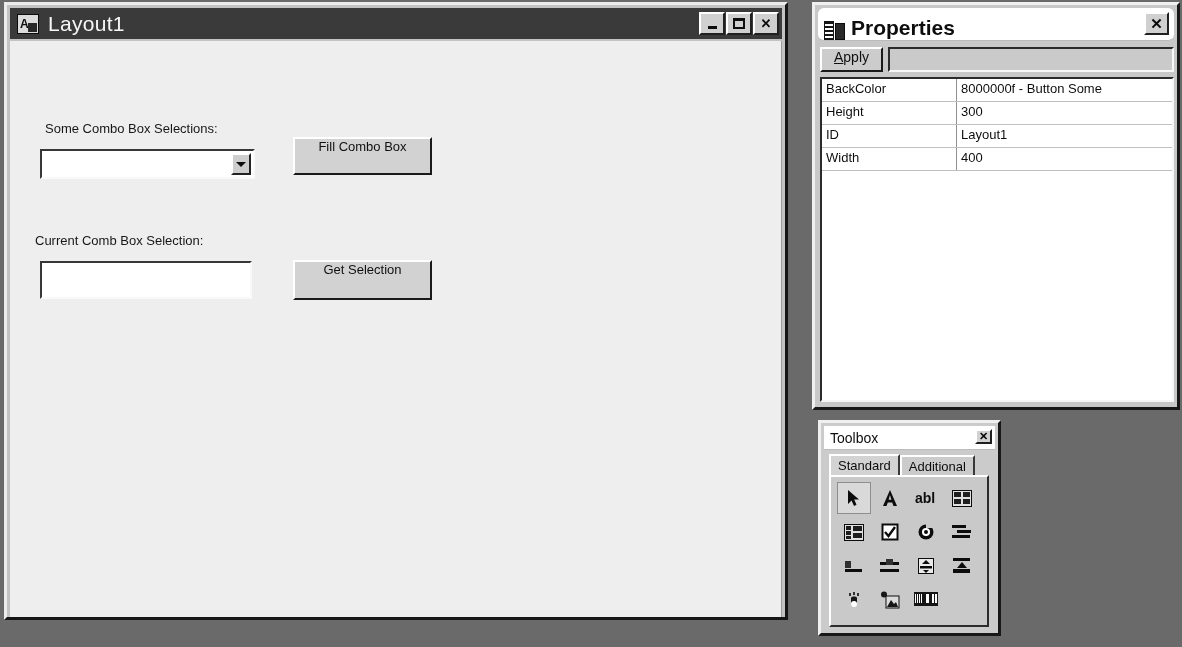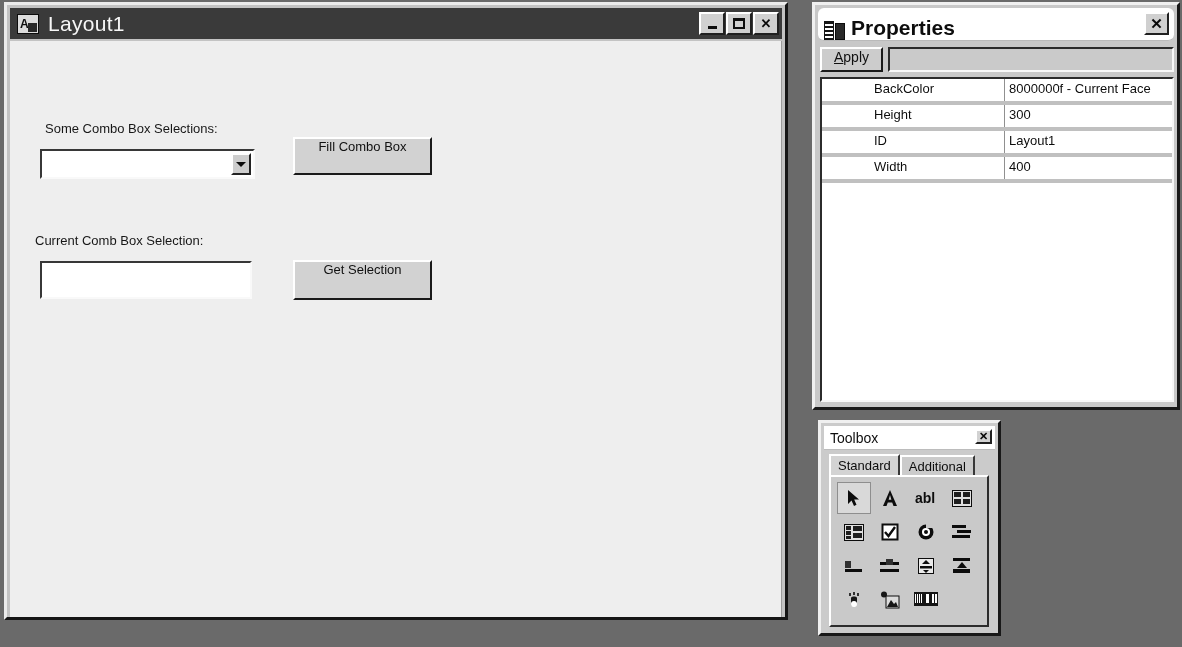--- a/index.html
+++ b/index.html
@@ -250,24 +250,23 @@
     border-top: 2px solid #2e2e2e;
     border-left: 2px solid #2e2e2e;
     border-right: 2px solid #f2f2f2;
     border-bottom: 2px solid #f2f2f2;
     box-sizing: border-box;
     overflow: hidden;
   }
   .prop-row {
     display: flex;
     height: 22px;
-    border-bottom: 4px solid #c4b5fd;
+    border-bottom: 1px solid #c4b5fd;
     font-size: 13px;
     color: #101010;
-    padding-left: 48px;
   }
   .prop-name {
     width: 135px;
     padding: 2px 0 0 4px;
     box-sizing: border-box;
     border-right: 1px solid #8f8f8f;
     white-space: nowrap; overflow: hidden;
   }
   .prop-value {
     flex: 1;
@@ -410,21 +409,21 @@
     <div id="properties-toolbar">
       <div class="btn" id="apply-button">
         <span><u>A</u><span>pply</span></span>
       </div>
       <div id="apply-field"></div>
     </div>
 
     <div id="property-grid">
       <div class="prop-row">
         <div class="prop-name">BackColor</div>
-        <div class="prop-value">8000000f - Current Face</div>
+        <div class="prop-value">8000000f - Button Some</div>
       </div>
       <div class="prop-row">
         <div class="prop-name">Height</div>
         <div class="prop-value">300</div>
       </div>
       <div class="prop-row">
         <div class="prop-name">ID</div>
         <div class="prop-value">Layout1</div>
       </div>
       <div class="prop-row">

